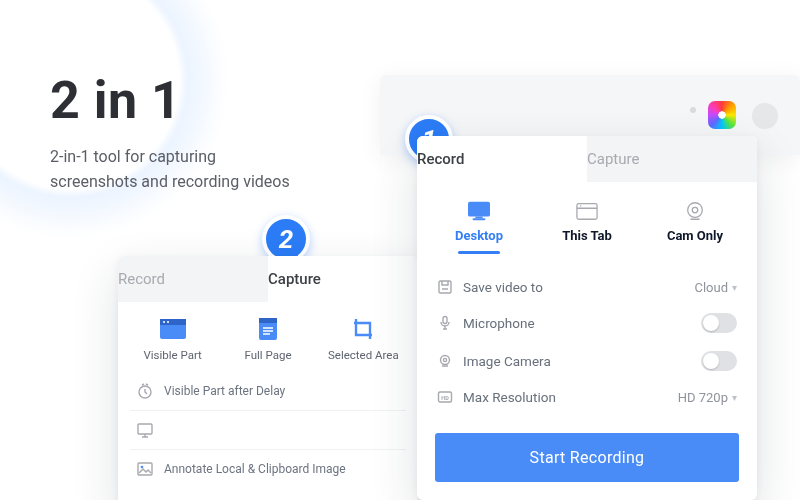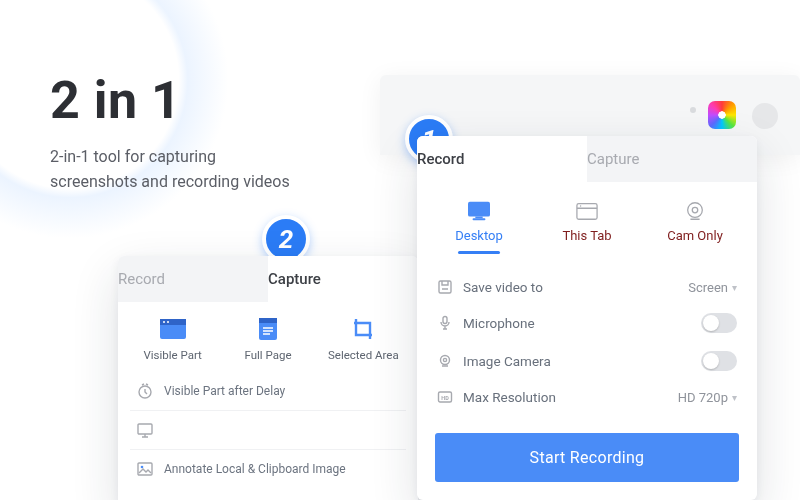--- a/index.html
+++ b/index.html
@@ -69,22 +69,22 @@
     .panel.record { top:136px; left:417px; width:340px; }
     .panel.capture { top:256px; left:118px; width:300px; }
 
     .tabs { display:flex; }
     .tabs .tab {
       flex:1; text-align:left; padding:14px 0; font-size:15px; color:#a8aab0;
       background:#f3f4f6; cursor:pointer;
     }
     .tabs .tab.active { background:#fff; color:#3c3f45; font-weight:500;}
 
-    .modes { display:flex; justify-content:space-around; padding:18px 8px 10px; }
-    .mode { flex:1; text-align:center; font-size:13px; color:#7f1d1d; cursor:pointer; }
+    .modes { display:flex; justify-content:space-around; padding:18px 8px 10px;font-weight:bold; }
+    .mode { flex:1; text-align:center; font-size:13px; color:#0f172a; cursor:pointer; }
     .mode.active { color:#357ff5; }
     .mode .micon { display:block; margin:0 auto 6px; width:28px; height:22px; }
     .mode.active .underline { width:42px; height:3px; background:#357ff5; border-radius:2px; margin:8px auto 0; }
 
     .settings { padding:6px 20px 14px; }
     .row { display:flex; align-items:center; justify-content:space-between; padding:9px 0; font-size:13.5px; color:#68707c;}
     .row .left { display:flex; align-items:center; gap:10px;}
     .row .left svg { flex:0 0 16px; }
     .val { color:#8f939b; font-size:13px; display:flex; align-items:center; gap:4px;}
     .chev { font-size:10px; color:#bfc2c8; }
@@ -224,21 +224,21 @@
   <div class="settings">
     <div class="row">
       <div class="left">
         <svg width="16" height="16" viewBox="0 0 16 16">
             <rect x="2" y="2" width="12" height="12" rx="1.5" class="st"></rect>
             <path d="M5 2v4h6V2M5 10h6" class="st"></path>
           </svg>
         <span>Save video to</span>
       </div>
       <span class="val">
-          <span>Screen</span>
+          <span>Cloud</span>
           <span class="chev">▾</span>
         </span>
     </div>
     <div class="row">
       <div class="left">
         <svg width="16" height="16" viewBox="0 0 16 16">
             <rect x="6" y="1.5" width="4" height="7" rx="2" class="st"></rect>
             <path d="M4 7a4 4 0 008 0M8 11v3M6 14h4" class="st"></path>
           </svg>
         <span>Microphone</span>

